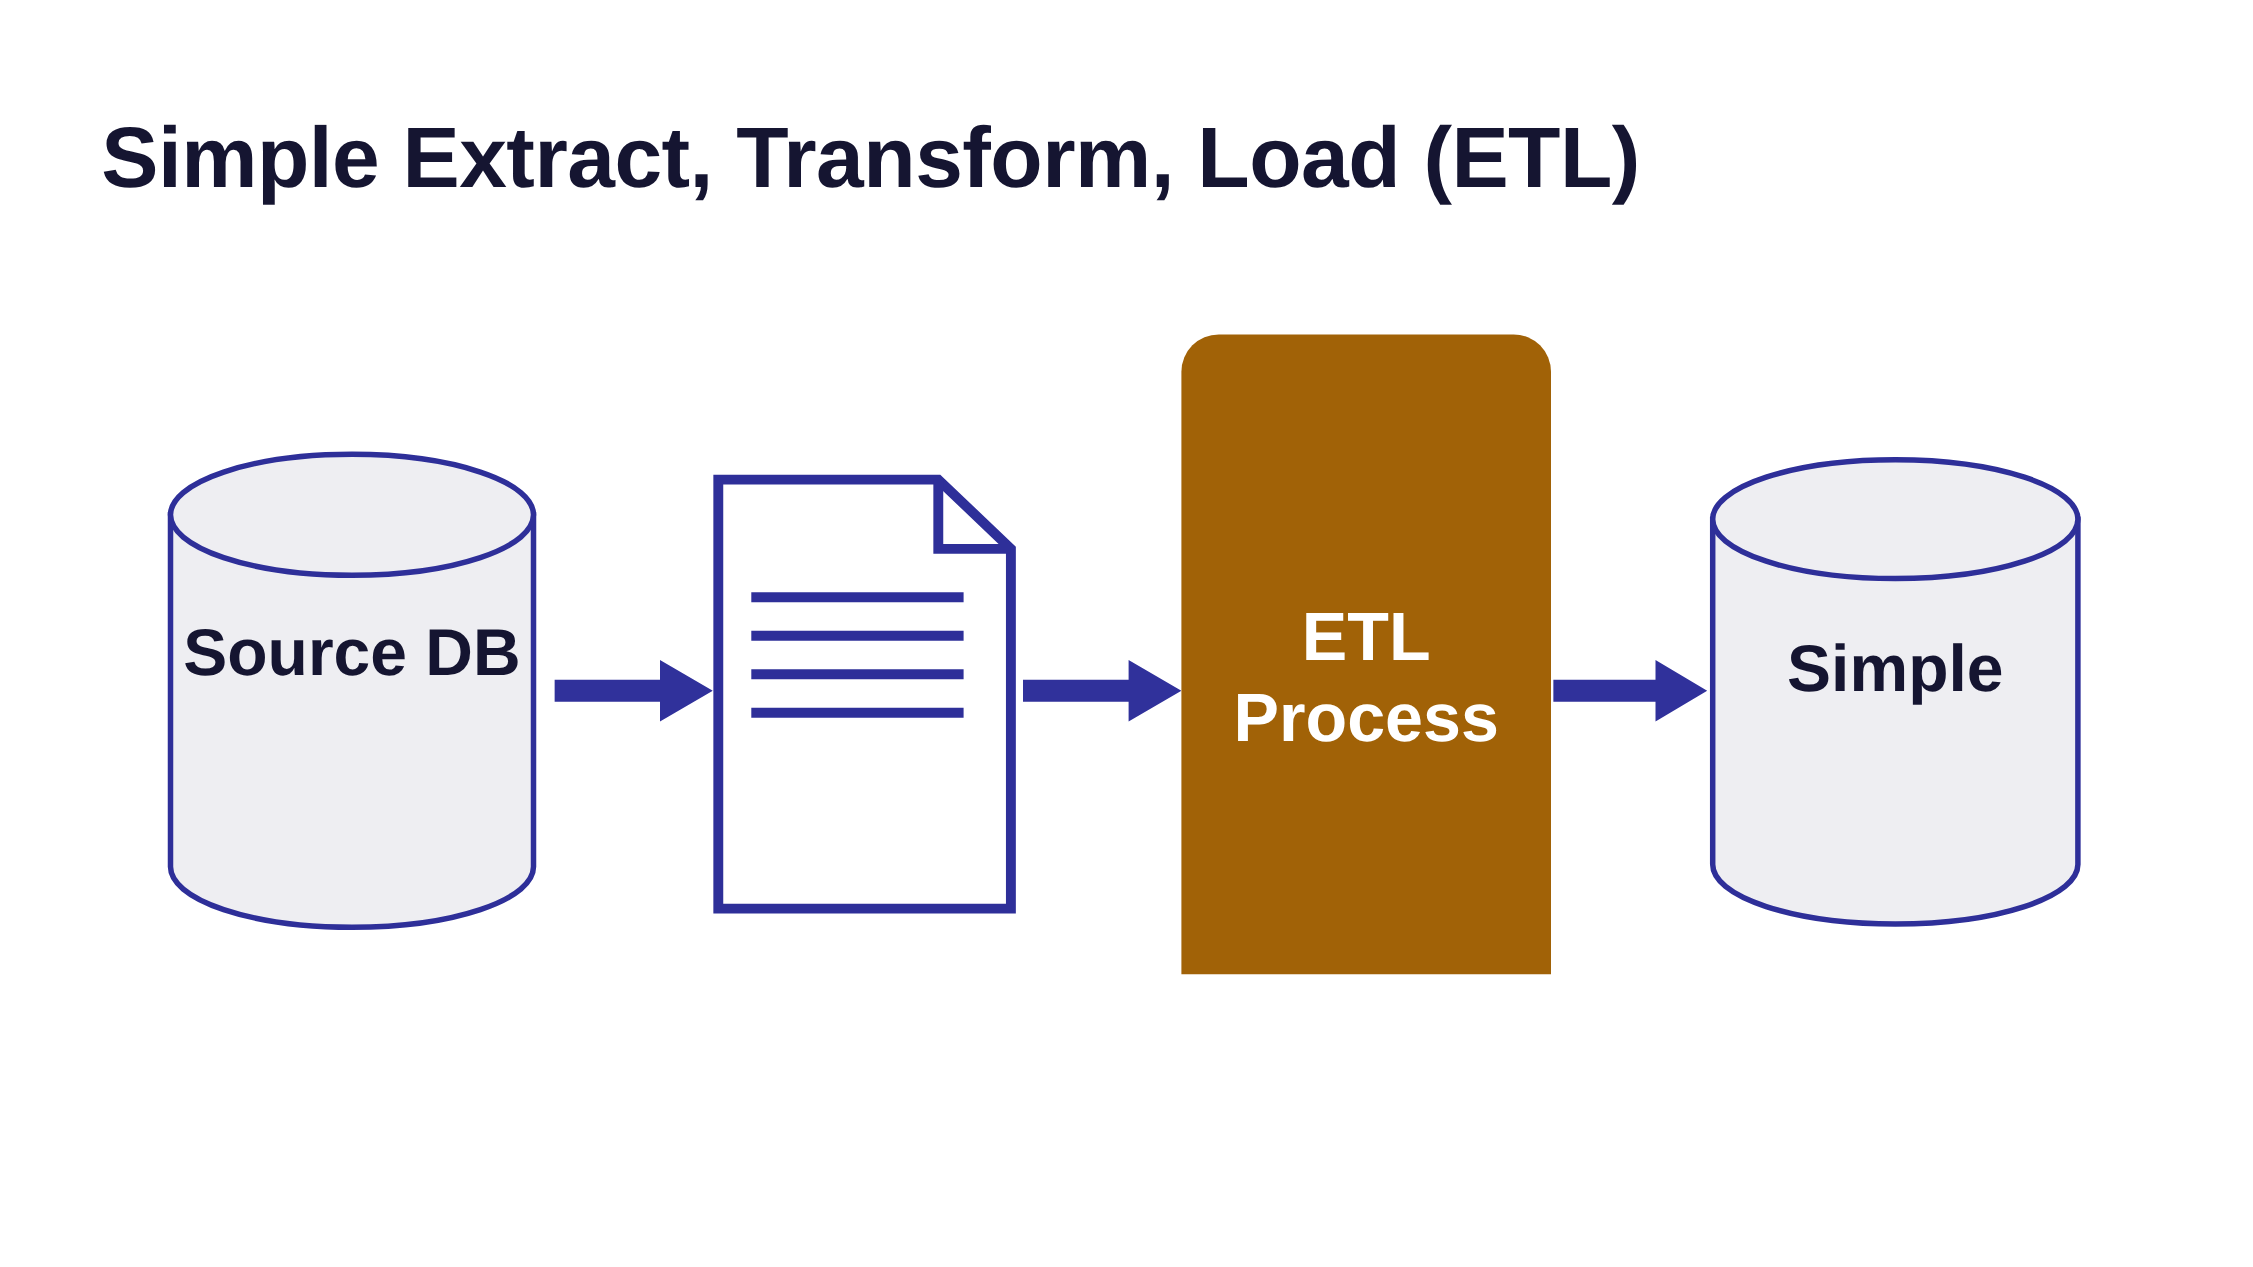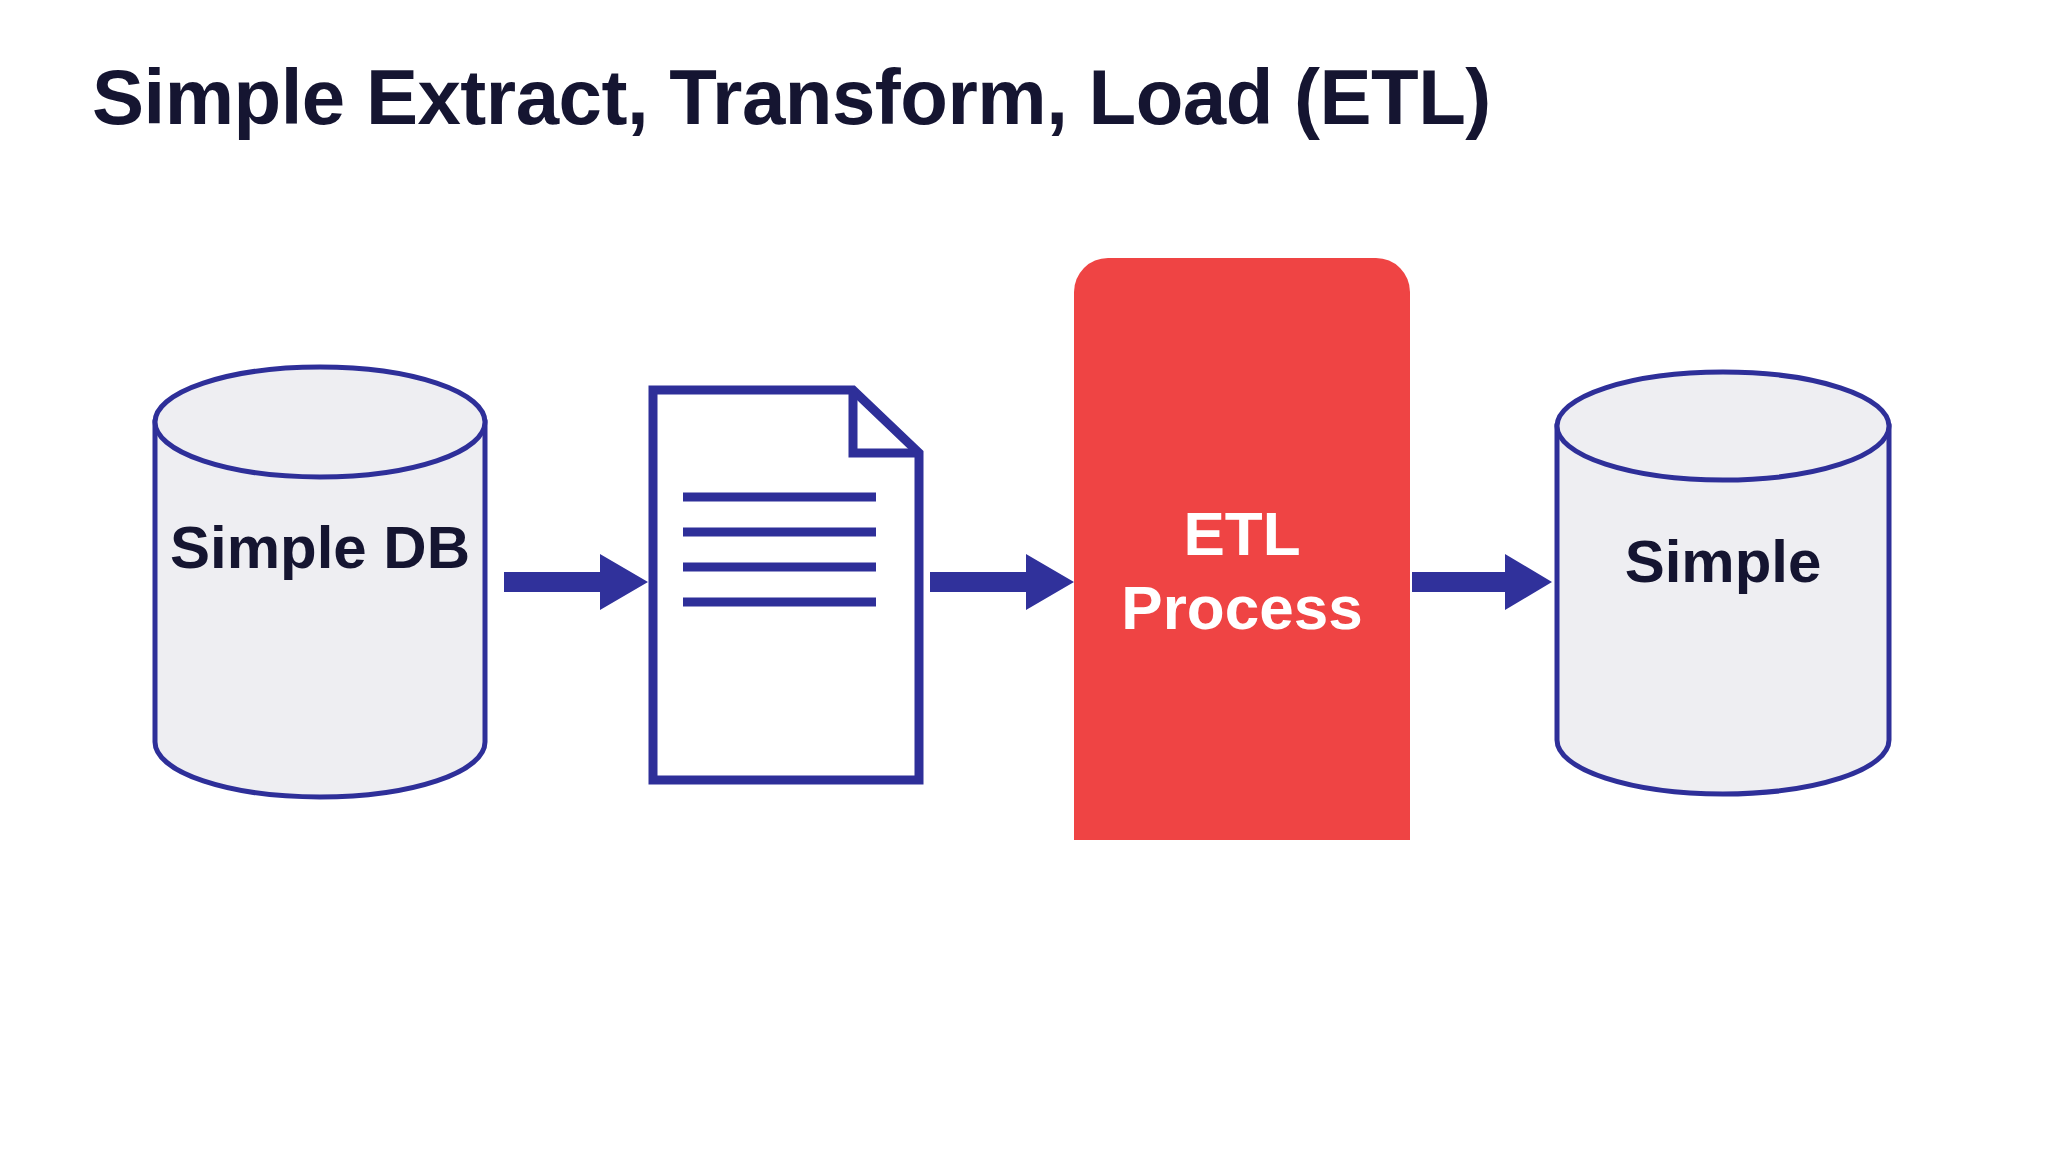--- a/index.html
+++ b/index.html
@@ -10,20 +10,21 @@
   }
   body {
     font-family: "Liberation Sans", sans-serif;
   }
   #slide {
     position: relative;
     width: 2048px;
     height: 840px;
     background: #ffffff;
     overflow: hidden;
+    margin-top: 46px;
   }
 
   
   #slide-title {
     position: absolute;
     left: 92px;
     top: 55px;
     width: 1800px;
     font-family: "Liberation Sans", sans-serif;
     font-size: 78px;
@@ -84,21 +85,21 @@
   }
   #document-icon svg { display: block; }
 
   
   #etl-process-box {
     position: absolute;
     left: 1074px;
     top: 258px;
     width: 336px;
     height: 625px;
-    background: #ef4444;
+    background: #a16207;
     border-radius: 34px;
     display: flex;
     align-items: center;
     justify-content: center;
   }
   #etl-process-label {
     font-family: "Liberation Sans", sans-serif;
     font-size: 62px;
     font-weight: bold;
     color: #ffffff;
@@ -143,21 +144,21 @@
 
   <div id="slide-title">Simple Extract, Transform, Load (ETL)</div>
 
   <div id="diagram">
 
     <div class="cyl" id="source-db">
       <svg width="340" height="440" viewBox="0 0 340 440">
         <path d="M5,60 L5,380 A165,55 0 0 0 335,380 L335,60 Z" fill="#eeeef2" stroke="#2e2f99" stroke-width="5"></path>
         <ellipse cx="170" cy="60" rx="165" ry="55" fill="#eeeef2" stroke="#2e2f99" stroke-width="5"></ellipse>
       </svg>
-      <div class="cyl-label">Simple
+      <div class="cyl-label">Source
 DB</div>
     </div>
 
     <div class="arrow" id="arrow-1">
       <svg width="144" height="60" viewBox="0 0 144 60">
         <path d="M0,20 L96,20 L96,2 L144,30 L96,58 L96,40 L0,40 Z" fill="#30319b"></path>
       </svg>
     </div>
 
     <div id="document-icon">

